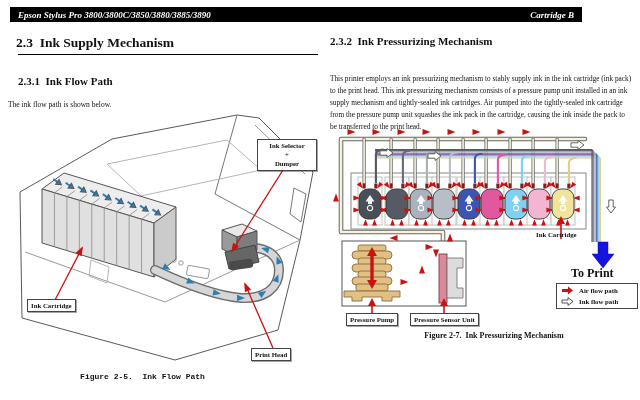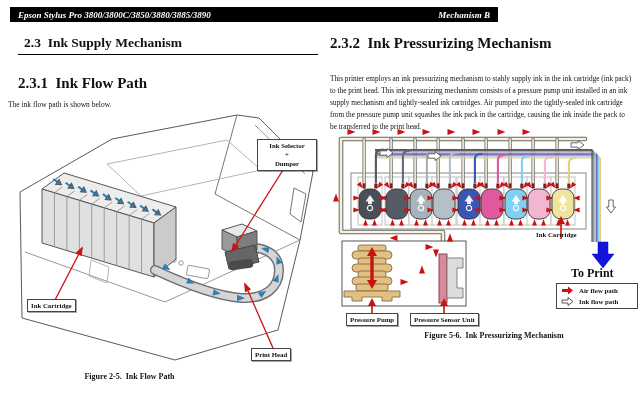--- a/index.html
+++ b/index.html
@@ -1,42 +1,42 @@
 <!DOCTYPE html>
 <html><head>
 <meta charset="utf-8">
 <style>
   html,body{margin:0;padding:0;}
   body{width:640px;height:400px;position:relative;background:#fff;overflow:hidden;
        font-family:"Liberation Serif","DejaVu Serif",serif;color:#111;}
   .abs{position:absolute;}
   .prewrap{white-space:pre-wrap;}
-  #header-bar{left:10px;top:7px;width:488px;height:15px;background:#000;color:#fff;
+  #header-bar{left:10px;top:7px;width:572px;height:15px;background:#000;color:#fff;
     display:flex;justify-content:space-between;align-items:center;padding:0 8px;box-sizing:border-box;
     font-style:italic;font-weight:bold;font-size:9px;}
   .h1{font-size:13.5px;font-weight:bold;}
-  .h2{font-size:15px;font-weight:bold;}
+  .h2{font-size:11px;font-weight:bold;}
   .rule{border-top:1.2px solid #000;height:0;}
   .body-text{font-size:7.5px;line-height:12px;margin-top:16px;}
   .fig-label{background:#fff;border:1px solid #444;box-shadow:1px 1px 0 rgba(0,0,0,.35);
     font-size:6.8px;font-weight:bold;text-align:center;padding:1px 3px;line-height:1.35;}
   .fig-label-plain{font-size:6.8px;font-weight:bold;}
   .caption{font-size:8px;font-weight:bold;text-align:center;}
   #legend-box{border:1px solid #444;background:#fff;padding:2px 4px;display:flex;flex-direction:column;gap:2px;}
   .legend-row{display:flex;align-items:center;gap:5px;font-size:6.8px;font-weight:bold;}
 </style>
 </head>
 <body>
 
 <div id="header-bar" class="abs">
   <span>Epson Stylus Pro 3800/3800C/3850/3880/3885/3890</span>
-  <span>Mechanism B</span>
+  <span>Cartridge B</span>
 </div>
 
-<div class="abs h1 prewrap" style="left:24px;top:35px;width:300px;">2.3  Ink Supply Mechanism</div>
+<div class="abs h1 prewrap" style="left:16px;top:35px;width:300px;">2.3  Ink Supply Mechanism</div>
 <div class="abs rule" style="left:18px;top:54px;width:300px;"></div>
 <div class="abs h2 prewrap" style="left:18px;top:75px;width:300px;">2.3.1  Ink Flow Path</div>
 <div class="abs body-text" style="left:8px;top:83px;width:300px;">The ink flow path is shown below.</div>
 
 <svg class="abs" style="left:15px;top:112px;" width="300" height="250" viewBox="0 0 300 250">
   <g fill="#fff" stroke="#5a5a5a" stroke-width="1" stroke-linejoin="round">
     <path d="M5,80 L97,27 L222,3 L244,6 L298,60 L285,128 L263,218 L160,248 L7,206 Z"></path>
     <path d="M222,3 L200,82 L285,128" fill="none" stroke="#777"></path>
     <path d="M240,13 L290,62" fill="none" stroke="#999"></path>
     <path d="M279,76 L291,82 L286,110 L275,102 Z" stroke="#777"></path>
@@ -142,21 +142,21 @@
       <line x1="258" y1="236" x2="230" y2="172" stroke="#cc1111" stroke-width="1.3"></line>
       <path d="M2,0 L-7.5,3.4 L-7.5,-3.4 Z" fill="#cc1111" transform="translate(230,172) rotate(-113.62937773065683)"></path>
     </g>
 </svg>
 
 <div class="abs fig-label" style="left:257px;top:139px;width:52px;white-space:pre-line;">Ink Selector
 +
 Dumper</div>
 <div class="abs fig-label" style="left:27px;top:299px;">Ink Cartridge</div>
 <div class="abs fig-label" style="left:251px;top:348px;">Print Head</div>
-<div class="abs caption prewrap" style="left:7px;top:372px;width:245px;">Figure 2-5.  Ink Flow Path</div>
+<div class="abs caption prewrap" style="left:20px;top:372px;width:245px;font-family:Liberation Mono, monospace;">Figure 2-5.  Ink Flow Path</div>
 
 <div class="abs h2 prewrap" style="left:330px;top:35px;width:302px;">2.3.2  Ink Pressurizing Mechanism</div>
 <div class="abs body-text" style="left:330px;top:57px;width:303px;font-size:7.3px;">This printer employs an ink pressurizing mechanism to stably supply ink in the ink cartridge (ink pack) to the print head. This ink pressurizing mechanism consists of a pressure pump unit installed in an ink supply mechanism and tightly-sealed ink cartridges. Air pumped into the tightly-sealed ink cartridge from the pressure pump unit squashes the ink pack in the cartridge, causing the ink inside the pack to be transferred to the print head.</div>
 
 <svg class="abs" style="left:330px;top:125px;" width="310" height="230" viewBox="0 0 310 230">
   <g id="fig26-holder">
       <rect x="21" y="48" width="235" height="56" fill="#fff" stroke="#888"></rect>
       <rect x="28" y="52" width="24" height="48" fill="#fdfdfd" stroke="#c2c2c2"></rect>
       <rect x="55" y="52" width="24" height="48" fill="#fdfdfd" stroke="#c2c2c2"></rect>
       <rect x="79" y="52" width="24" height="48" fill="#fdfdfd" stroke="#c2c2c2"></rect>
@@ -406,13 +406,13 @@
     <span>Air flow path</span>
   </div>
   <div class="legend-row">
     <svg width="13" height="9" viewBox="0 0 13 9">
       <path d="M1,3 L7,3 L7,0.5 L12,4.5 L7,8.5 L7,6 L1,6 Z" fill="#fff" stroke="#444" stroke-width="0.9"></path>
     </svg>
     <span>Ink flow path</span>
   </div>
 </div>
 
-<div class="abs caption prewrap" style="left:379px;top:331px;width:230px;">Figure 5-6.  Ink Pressurizing Mechanism</div>
+<div class="abs caption prewrap" style="left:379px;top:331px;width:230px;">Figure 2-7.  Ink Pressurizing Mechanism</div>
 
 </body></html>

